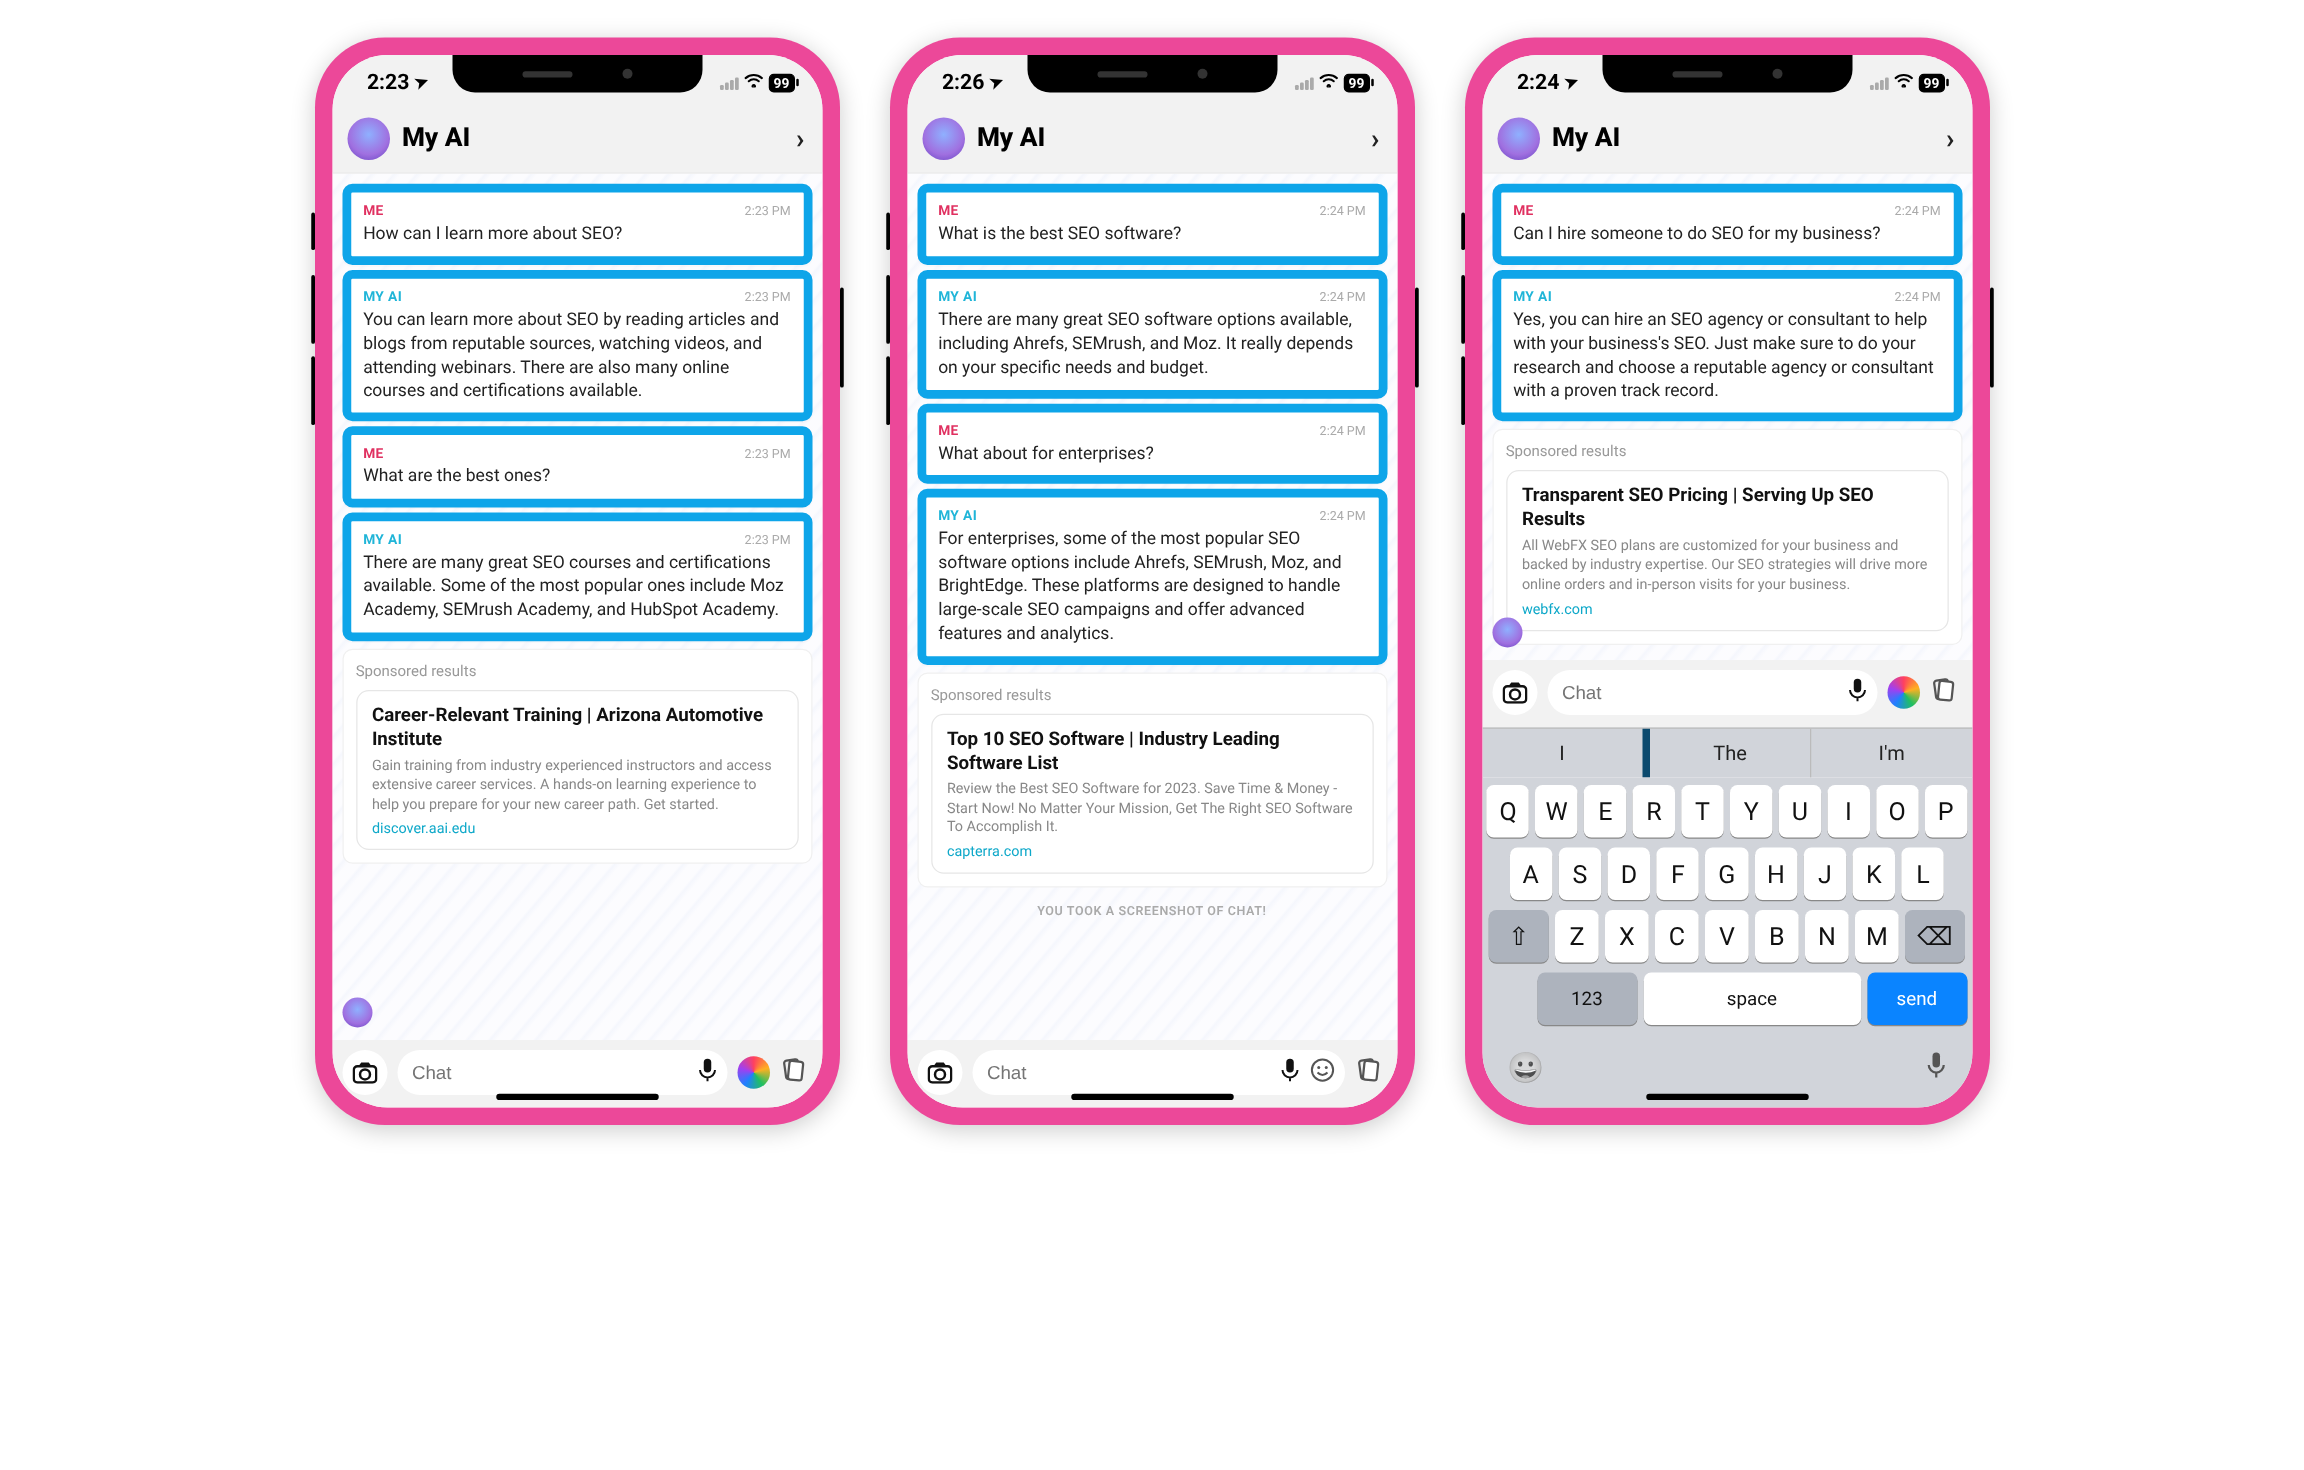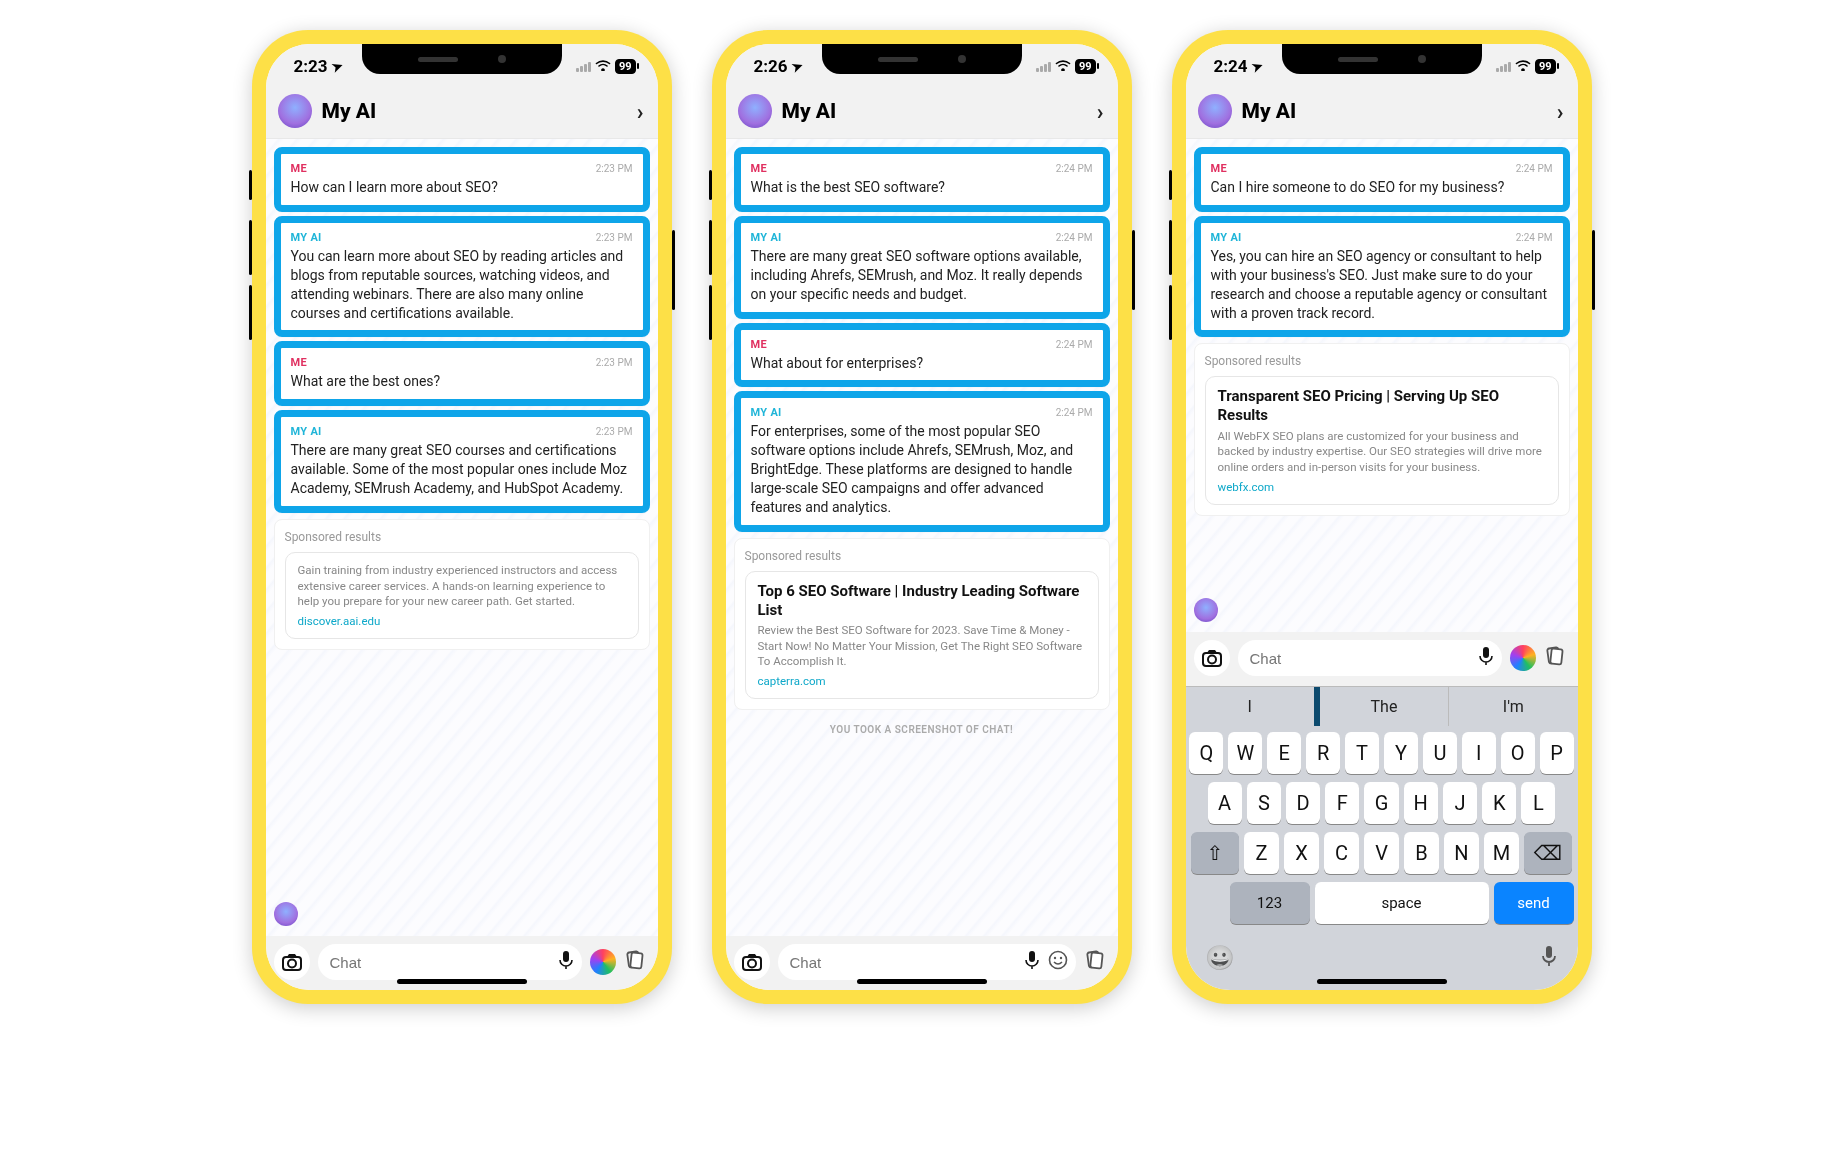--- a/index.html
+++ b/index.html
@@ -7,22 +7,22 @@
     background: #ffffff;
     font-family: -apple-system, BlinkMacSystemFont, "Segoe UI", Roboto, Helvetica, Arial, sans-serif;
     display: flex;
     justify-content: center;
     gap: 40px;
     padding: 30px;
     min-height: 1176px;
   }
   .phone {
     width: 420px;
-    height: 974px;
-    background: #fde047;
+    height: 870px;
+    background: #ec4899;
     border-radius: 56px;
     padding: 14px;
     position: relative;
     box-shadow: 0 4px 20px rgba(0,0,0,0.2);
   }
   .screen {
     width: 100%;
     height: 100%;
     background: #fff;
     border-radius: 44px;
@@ -292,20 +292,21 @@
           <div class="msg">
             <div class="msg-head">
               <span class="sender-ai">MY AI</span>
               <span class="msg-time">2:23 PM</span>
             </div>
             <div class="msg-body">There are many great SEO courses and certifications available. Some of the most popular ones include Moz Academy, SEMrush Academy, and HubSpot Academy.</div>
           </div>
           <div class="sponsored">
             <div class="sponsored-label">Sponsored results</div>
             <div class="ad-card">
+              <div class="ad-title">Career-Relevant Training | Arizona Automotive Institute</div>
               <div class="ad-desc">Gain training from industry experienced instructors and access extensive career services. A hands-on learning experience to help you prepare for your new career path. Get started.</div>
               <div class="ad-link">discover.aai.edu</div>
             </div>
           </div>
           <div class="avatar-sm" style="position:absolute;bottom:4px;left:2px;"></div>
         </div>
         <div class="input-bar">
           <div class="ib-circle">
             <svg width="20" height="18" viewBox="0 0 20 18">
               <rect x="1" y="4" width="18" height="13" rx="3" fill="none" stroke="#111" stroke-width="2"></rect>
@@ -388,21 +389,21 @@
           <div class="msg">
             <div class="msg-head">
               <span class="sender-ai">MY AI</span>
               <span class="msg-time">2:24 PM</span>
             </div>
             <div class="msg-body">For enterprises, some of the most popular SEO software options include Ahrefs, SEMrush, Moz, and BrightEdge. These platforms are designed to handle large-scale SEO campaigns and offer advanced features and analytics.</div>
           </div>
           <div class="sponsored">
             <div class="sponsored-label">Sponsored results</div>
             <div class="ad-card">
-              <div class="ad-title">Top 6 SEO Software | Industry Leading Software List</div>
+              <div class="ad-title">Top 10 SEO Software | Industry Leading Software List</div>
               <div class="ad-desc">Review the Best SEO Software for 2023. Save Time &amp; Money - Start Now! No Matter Your Mission, Get The Right SEO Software To Accomplish It.</div>
               <div class="ad-link">capterra.com</div>
             </div>
           </div>
           <div class="screenshot-banner">YOU TOOK A SCREENSHOT OF CHAT!</div>
         </div>
         <div class="input-bar">
           <div class="ib-circle">
             <svg width="20" height="18" viewBox="0 0 20 18">
               <rect x="1" y="4" width="18" height="13" rx="3" fill="none" stroke="#111" stroke-width="2"></rect>

